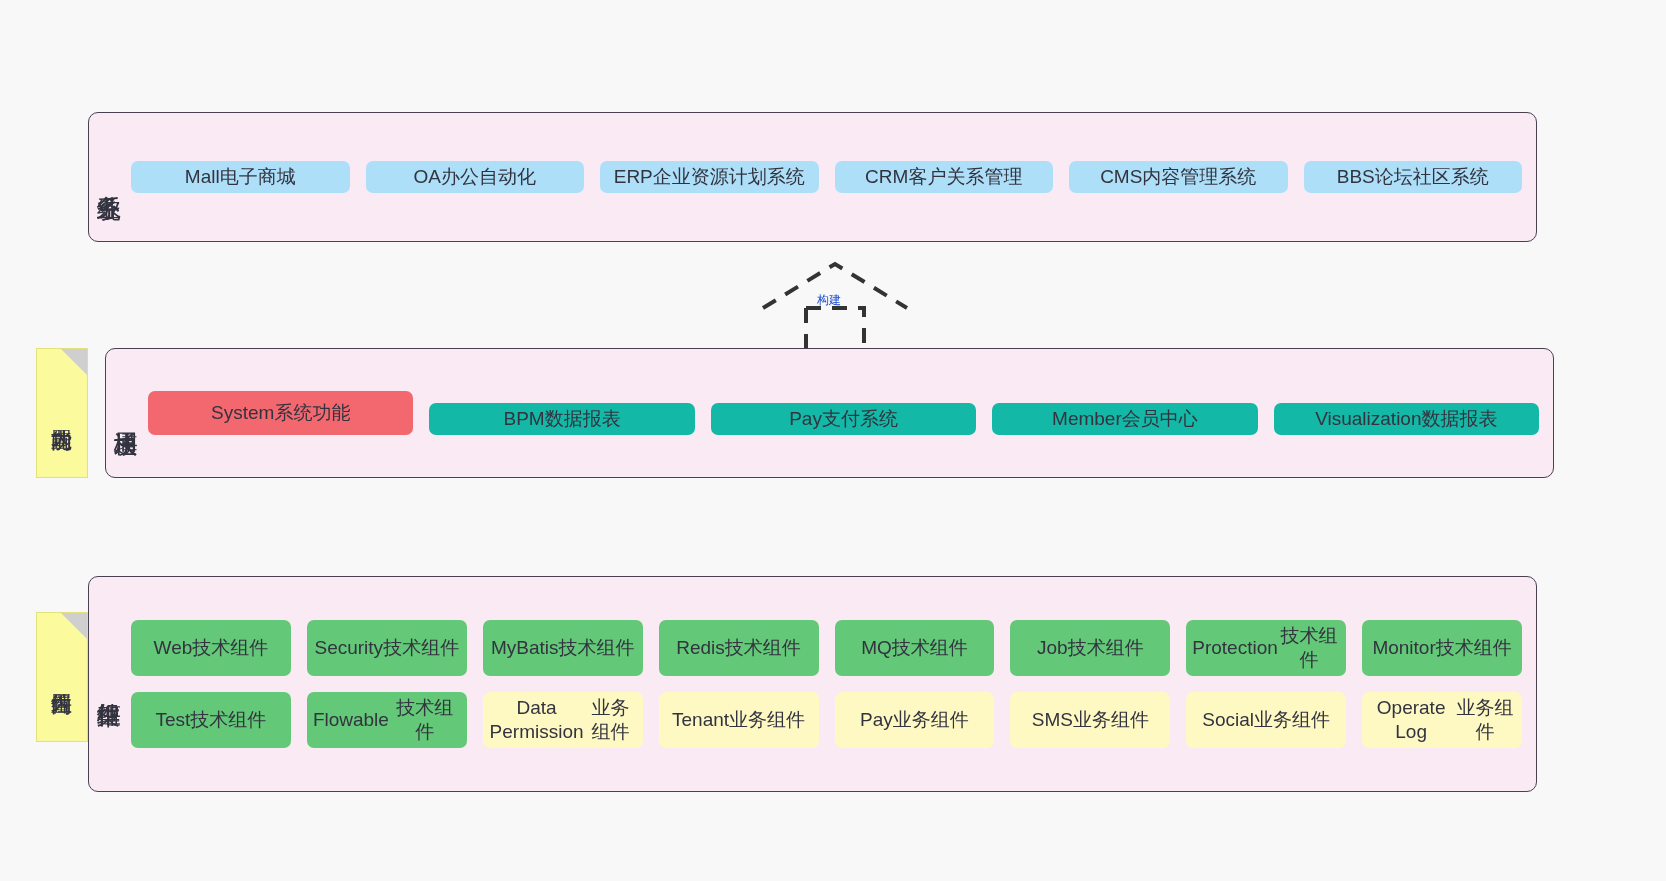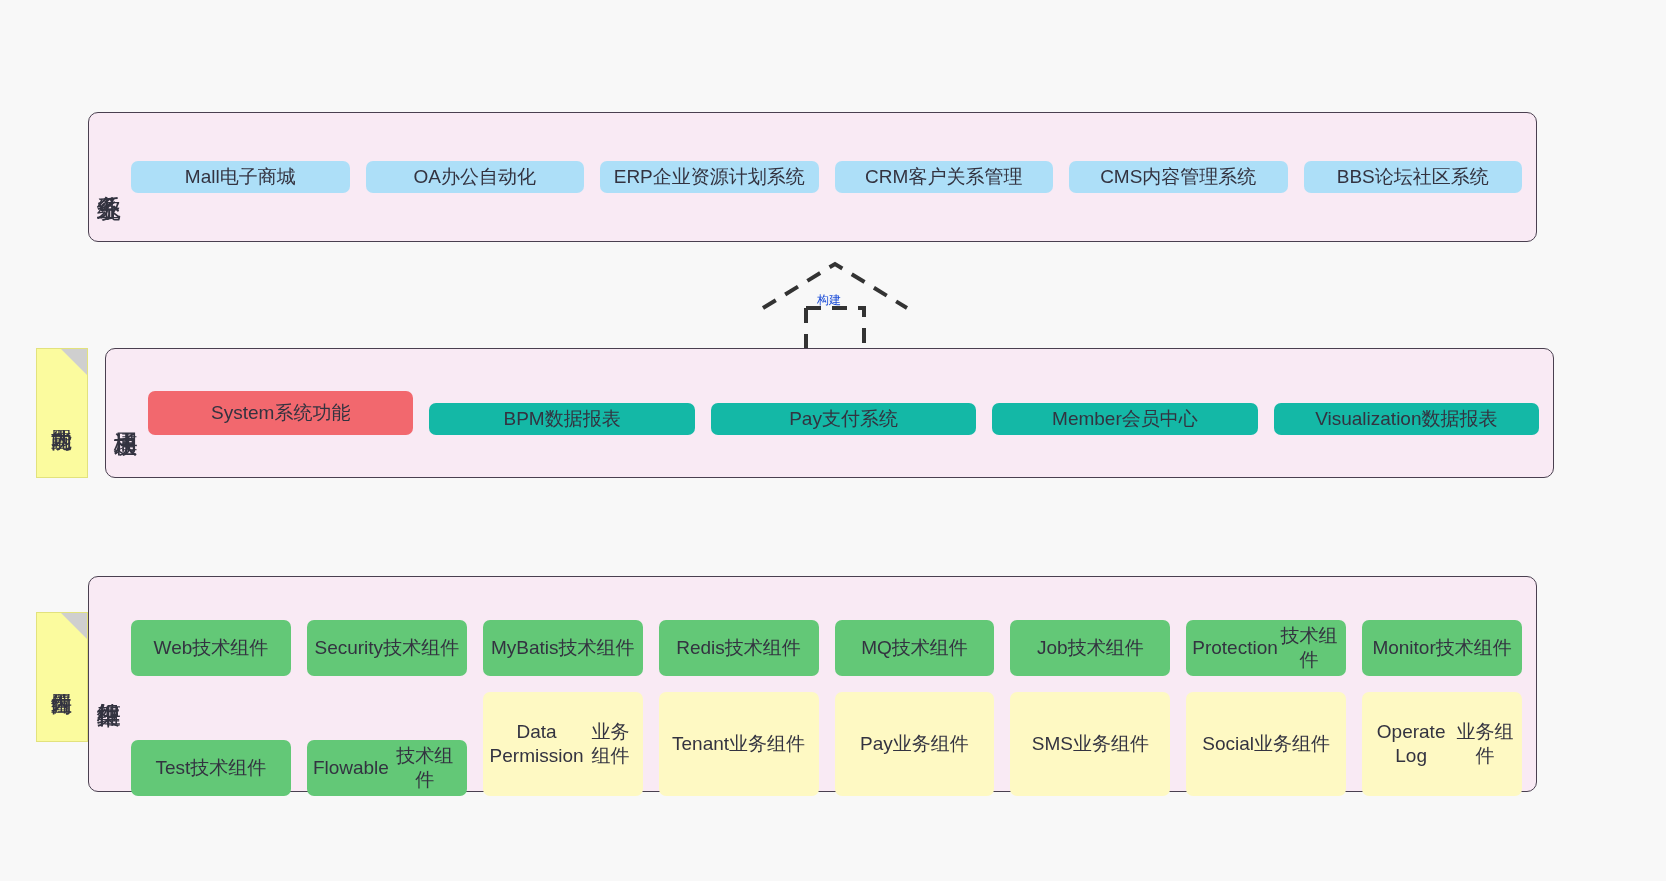--- a/index.html
+++ b/index.html
@@ -81,21 +81,21 @@
     line-height: 1.26;
     font-size: 19px;
     color: #333340;
   }
   .box .b-en  { display: block; }
   .box .b-cn  { display: block; }
 
   .box.blue        { background: #addff8; }
   .box.red         { background: #f2686e; }
   .box.pink        { background: #14b8a6; margin-top: 12px; }
-  .box.green       { background: #63c877; margin-top: 48px; }
+  .box.green       { background: #63c877; }
   .box.lightgreen  { background: #fef9c3; }
 
   
   .note {
     position: absolute;
     background: #fbfb9e;
     border: 1px solid #e2e27d;
     box-sizing: border-box;
     display: flex;
     align-items: center;

